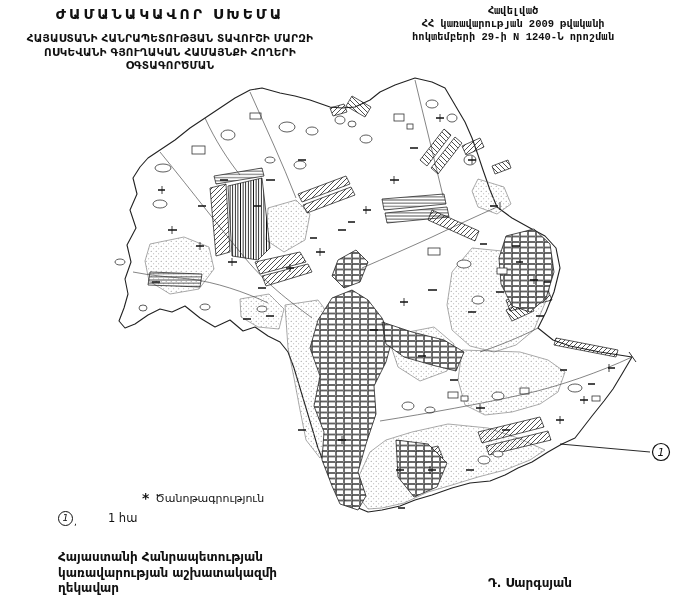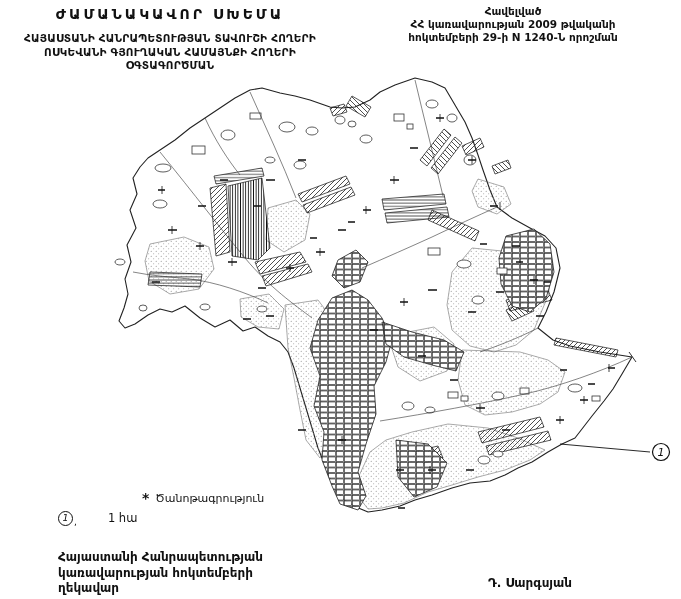--- a/index.html
+++ b/index.html
@@ -3,21 +3,21 @@
 <meta charset="utf-8">
 <style>
   html,body{margin:0;padding:0;background:#fff;}
   .page{position:relative;width:681px;height:599px;background:#fff;
         font-family:"DejaVu Sans",sans-serif;color:#111;overflow:hidden;}
   .map-svg{position:absolute;left:0;top:0;width:681px;height:599px;}
   .title-block{position:absolute;left:0;top:6px;width:340px;text-align:center;}
   .main-title{font-size:14px;font-weight:bold;letter-spacing:3px;margin-bottom:10px;}
   .subtitle{font-size:10.5px;font-weight:bold;line-height:13.5px;letter-spacing:.2px;}
   .appendix{position:absolute;left:348px;top:5px;width:330px;text-align:center;
-            font-size:10.5px;font-weight:bold;line-height:13px;}
+            font-size:10.5px;font-weight:bold;line-height:13px;font-family:Liberation Mono, monospace;}
   .legend-note{position:absolute;left:142px;top:490px;font-size:11px;}
   .star{font-weight:bold;font-size:14px;margin-right:6px;vertical-align:-1px;}
   .legend-item{position:absolute;left:58px;top:509px;font-size:11.5px;display:flex;align-items:center;}
   .circ{display:inline-block;width:13px;height:13px;border:1.5px solid #111;border-radius:50%;
         font-size:9.5px;font-style:italic;text-align:center;line-height:12px;flex:none;}
   .suffix{font-size:9px;margin:8px 5px 0 1px;}
   .leg-value{margin-left:26px;text-align:right;}
   .sig-block{position:absolute;left:30px;top:550px;font-size:12px;font-weight:bold;line-height:15.5px;margin-left:28px;}
   .sig-name{position:absolute;left:440px;top:576px;width:180px;text-align:center;
             font-size:12px;font-weight:bold;}
@@ -168,21 +168,21 @@
 
     <g>
       <path d="M560 444L650 452" fill="none" stroke="#111" stroke-width="0.9"></path>
       <circle cx="661" cy="452" r="8.5" fill="#fff" stroke="#111" stroke-width="1.2"></circle>
       <text x="661" y="456" text-anchor="middle" font-size="11" font-style="italic" fill="#111">1</text>
     </g>
   </svg>
 
   <div class="title-block">
     <div class="main-title">ԺԱՄԱՆԱԿԱՎՈՐ ՍԽԵՄԱ</div>
-    <div class="subtitle">ՀԱՅԱՍՏԱՆԻ ՀԱՆՐԱՊԵՏՈՒԹՅԱՆ ՏԱՎՈՒՇԻ ՀՈՂԵՐԻ</div>
+    <div class="subtitle">ՀԱՅԱՍՏԱՆԻ ՀԱՆՐԱՊԵՏՈՒԹՅԱՆ ՏԱՎՈՒՇԻ ՄԱՐԶԻ</div>
     <div class="subtitle">ՈՍԿԵՎԱՆԻ ԳՅՈՒՂԱԿԱՆ ՀԱՄԱՅՆՔԻ ՀՈՂԵՐԻ</div>
     <div class="subtitle">ՕԳՏԱԳՈՐԾՄԱՆ</div>
   </div>
 
   <div class="appendix">
     <div>Հավելված</div>
     <div>ՀՀ կառավարության 2009 թվականի</div>
     <div>հոկտեմբերի 29-ի N 1240-Ն որոշման</div>
   </div>
 
@@ -190,18 +190,18 @@
     <span class="star">*</span><span>Ծանոթագրություն</span>
   </div>
   <div class="legend-item">
     <span class="circ">1</span>
     <span class="suffix">,</span>
     <span class="leg-value">1 հա</span>
   </div>
 
   <div class="sig-block">
     <div>Հայաստանի Հանրապետության</div>
-    <div>կառավարության հոկտեմբերի</div>
+    <div>կառավարության աշխատակազմի</div>
     <div>ղեկավար</div>
   </div>
   <div class="sig-name">Դ. Սարգսյան</div>
 
 </div>
 
 </body></html>

